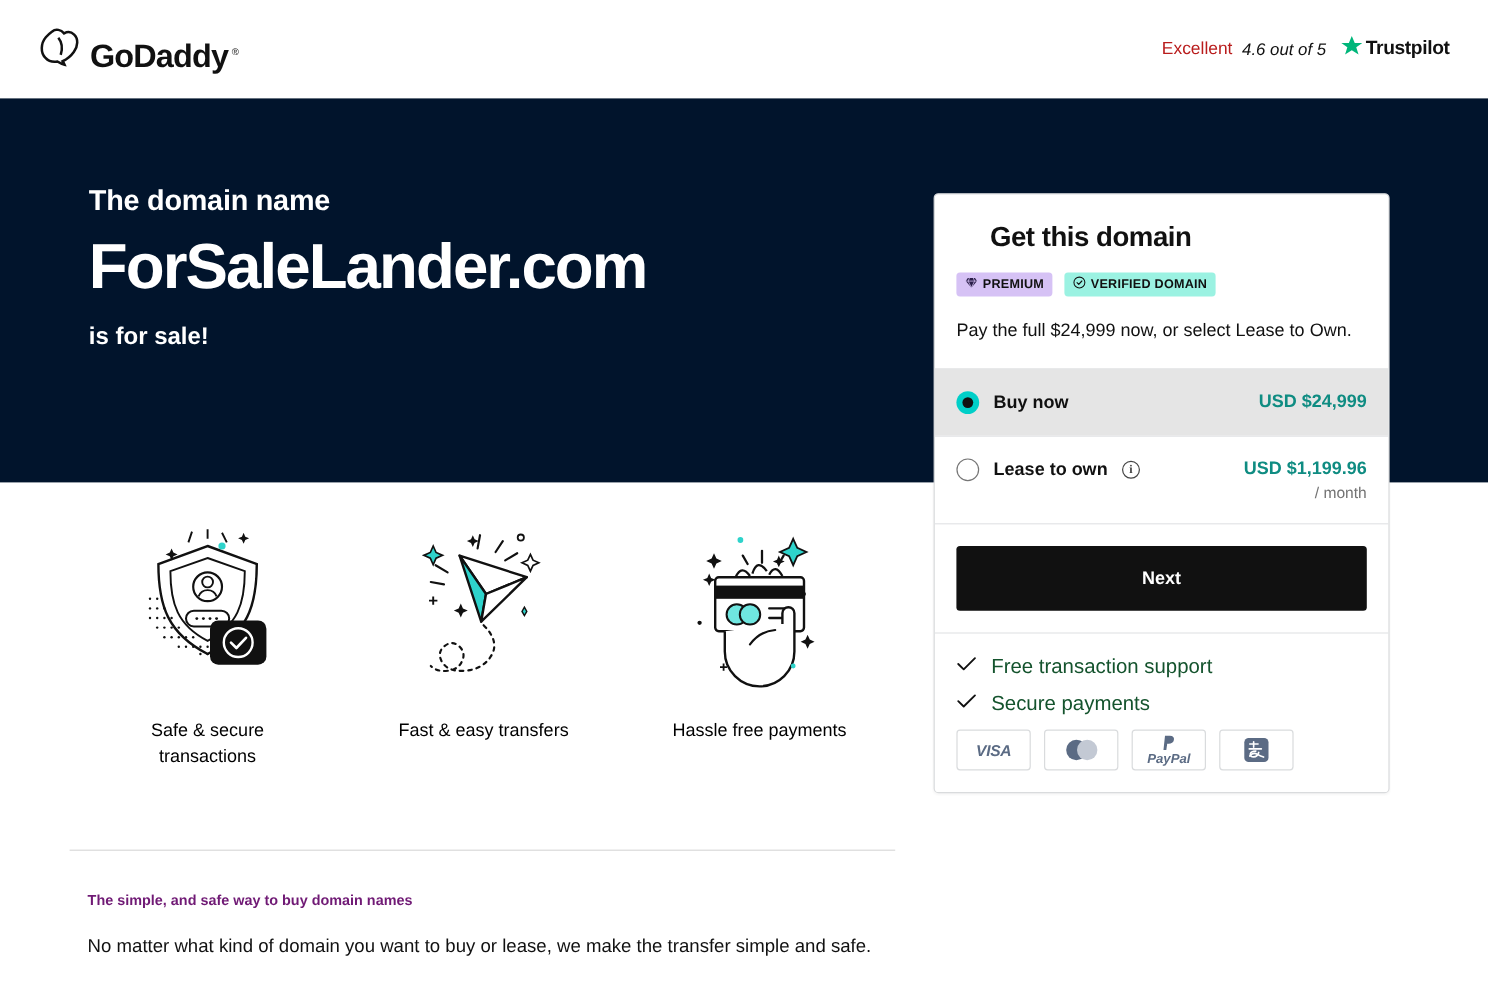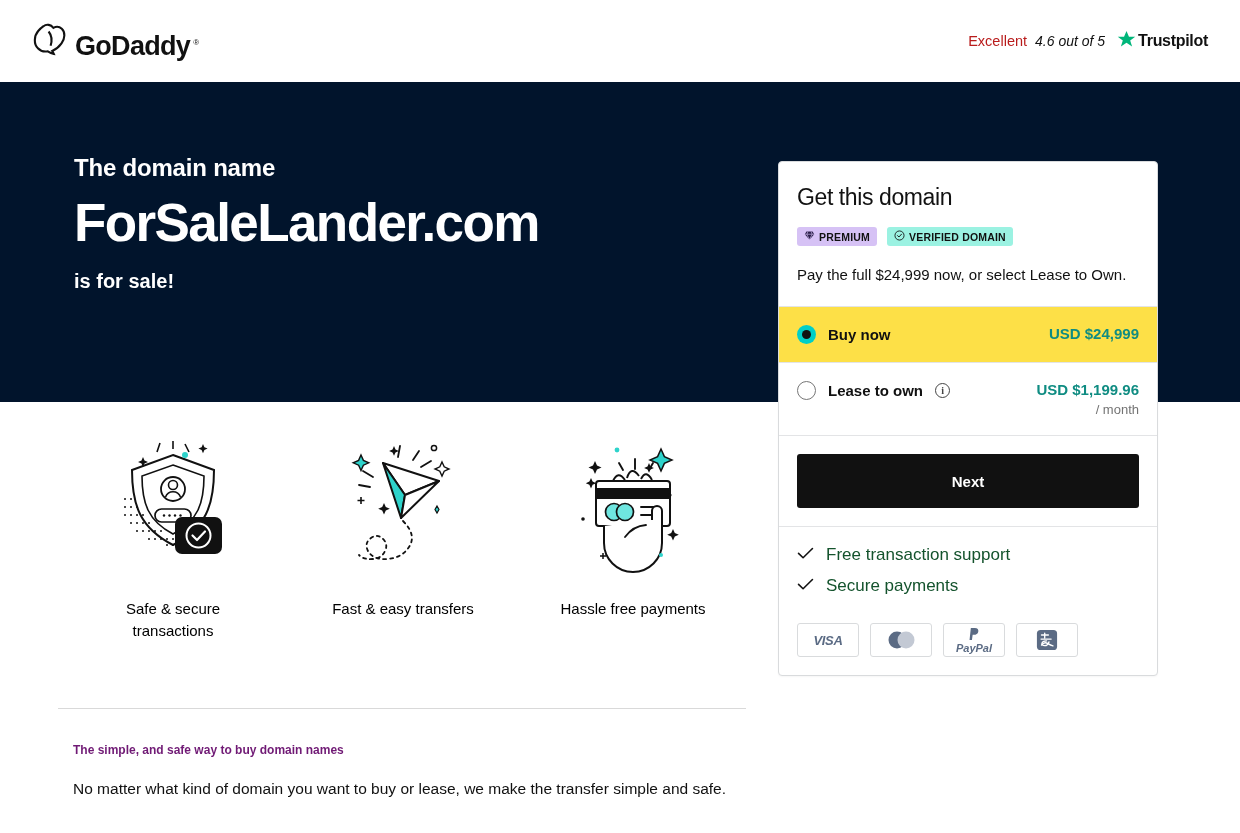--- a/index.html
+++ b/index.html
@@ -66,36 +66,36 @@
   .bottom-body { margin-top: 19px; font-size: 15.5px; color: #111; line-height: 1.62; }
 
   
   .card {
     position: absolute; left: 778px; top: 161px;
     width: 380px; background: #ffffff;
     border: 1px solid #d9dbdd; border-radius: 4px;
     box-shadow: 0 1px 2px rgba(0,0,0,0.04);
   }
   .card-head { padding: 22px 18px 20px 18px; }
-  .card-title { font-size: 23px; font-weight: normal; color: #111; letter-spacing: -0.4px; }
+  .card-title { font-size: 23px; font-weight: bold; color: #111; letter-spacing: -0.4px; margin-left: 28px; }
   .badges { display: flex; gap: 10px; margin-top: 16px; }
   .badge {
     display: inline-flex; align-items: center; gap: 4px;
     font-size: 10.5px; font-weight: bold; letter-spacing: 0.2px;
     padding: 3px 7px; border-radius: 3px; color: #111;
   }
   .badge-premium { background: #d6c2f5; }
   .badge-verified { background: #9bf2e2; }
   .card-desc { margin-top: 17px; font-size: 15px; color: #111; line-height: 1.55; }
 
   .price-row {
     display: flex; align-items: flex-start; justify-content: space-between;
     padding: 18px; border-top: 1px solid #e3e4e6;
   }
-  .price-row.selected { background: #fde047; }
+  .price-row.selected { background: #e5e5e5; }
   .price-left { display: flex; align-items: center; gap: 12px; }
   .radio {
     width: 19px; height: 19px; border-radius: 50%;
     border: 1.6px solid #767676; background: #fff;
     flex-shrink: 0; position: relative;
   }
   .radio.on { border: none; background: #00cfc8; }
   .radio.on::after {
     content: ""; position: absolute; left: 5px; top: 5px;
     width: 9px; height: 9px; border-radius: 50%; background: #111;
@@ -113,21 +113,21 @@
   .cta-wrap { padding: 18px; border-top: 1px solid #e3e4e6; }
   .cta {
     width: 100%; height: 54px; border: none; border-radius: 3px;
     background: #111111; color: #ffffff; font-size: 15px; font-weight: bold;
     font-family: "Liberation Sans", sans-serif; cursor: pointer;
   }
 
   .card-foot { border-top: 1px solid #e3e4e6; padding: 18px; }
   .perk { display: flex; align-items: center; gap: 12px; margin-bottom: 11px; }
   .perk-text { font-size: 17px; color: #14532d; text-align: right; }
-  .pay-row { display: flex; gap: 11px; margin-top: 27px; }
+  .pay-row { display: flex; gap: 11px; margin-top: 11px; }
   .pay {
     width: 62px; height: 34px; border: 1px solid #d9dbdd; border-radius: 3px;
     display: flex; align-items: center; justify-content: center; background: #fff;
   }
   .pay-visa { font-size: 13px; font-weight: bold; font-style: italic; color: #5b6b84; letter-spacing: -0.3px; }
   .pay-paypal { display: flex; align-items: center; gap: 1px; flex-direction: column; }
   .pp-text { font-size: 11px; font-weight: bold; font-style: italic; color: #5b6b84; }
 </style>
 </head>
 <body>

